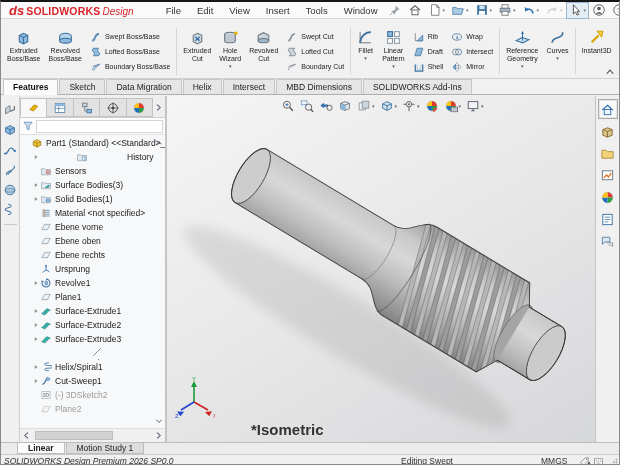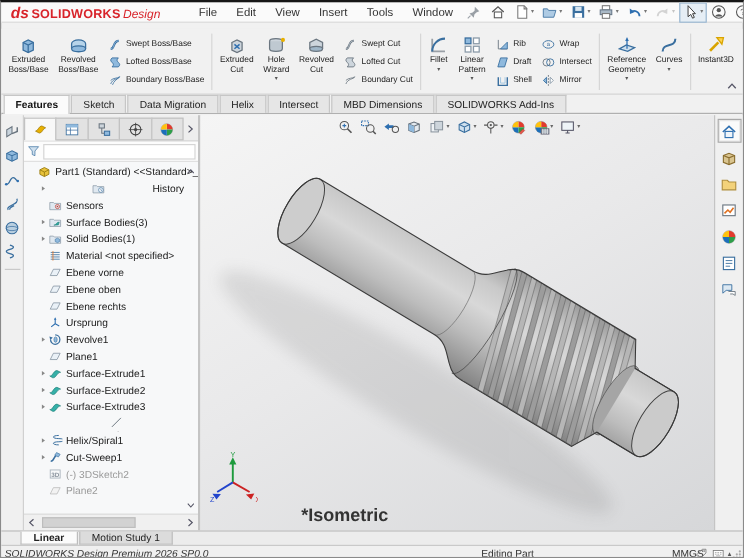--- a/index.html
+++ b/index.html
@@ -86,21 +86,21 @@
   .tpbtn .ic{width:15px;height:15px;}
   .tp-active{border-color:#a9a9a9;background:#fafafa;box-shadow:0 0 0 1px #e6e6e6 inset;}
   
   #modeltabs{position:absolute;left:0;top:440px;width:100%;height:12px;background:#ececec;border-top:1px solid #bdbdbd;display:flex;align-items:stretch;padding-left:16px;}
   .mtab{font-size:8.5px;color:#222;padding:0 10px;display:flex;align-items:center;background:#dcdcdc;border:1px solid #bdbdbd;border-top:none;margin-right:1px;}
   .mtab-active{background:#fbfbfb;font-weight:bold;}
   
   #statusbar{position:absolute;left:0;top:452px;width:100%;height:13px;background:#f0f0f0;border-top:1px solid #c9c9c9;font-size:8.5px;color:#333;}
   #sb-left{position:absolute;left:3px;top:1px;font-style:italic;}
   #sb-mode{position:absolute;left:400px;top:1px;}
-  #sb-units{position:absolute;left:559px;top:1px;display:flex;align-items:center;gap:20px;}
+  #sb-units{position:absolute;left:540px;top:1px;display:flex;align-items:center;gap:20px;}
   #sb-units .tri{font-size:6px;color:#555;}
   #sb-icons{position:absolute;left:578px;top:0;display:flex;gap:3px;align-items:center;height:13px;}
   #sb-icons .ic{width:11px;height:11px;}
   #sb-grip{position:absolute;right:1px;bottom:1px;width:8px;height:8px;}
 </style>
 </head>
 <body>
 
 <div id="win">
 
@@ -1097,21 +1097,21 @@
       </div>
   </div>
 
   <div id="modeltabs">
       <div class="mtab mtab-active">Linear</div>
       <div class="mtab">Motion Study 1</div>
     </div>
 
   <div id="statusbar">
     <span id="sb-left">SOLIDWORKS Design Premium 2026 SP0.0</span>
-    <span id="sb-mode">Editing Part</span>
+    <span id="sb-mode">Editing Swept</span>
     <span id="sb-units">
       <span>MMGS</span>
       <span class="tri">▴</span>
     </span>
     <span id="sb-icons">
         <span class="ic">
           <svg viewBox="0 0 16 16">
             <path d="M2 9.5 9 2.5h4.5V7l-7 7z" fill="none" stroke="#777"></path>
             <circle cx="11.3" cy="4.7" r="1" fill="#777"></circle>
           </svg>

